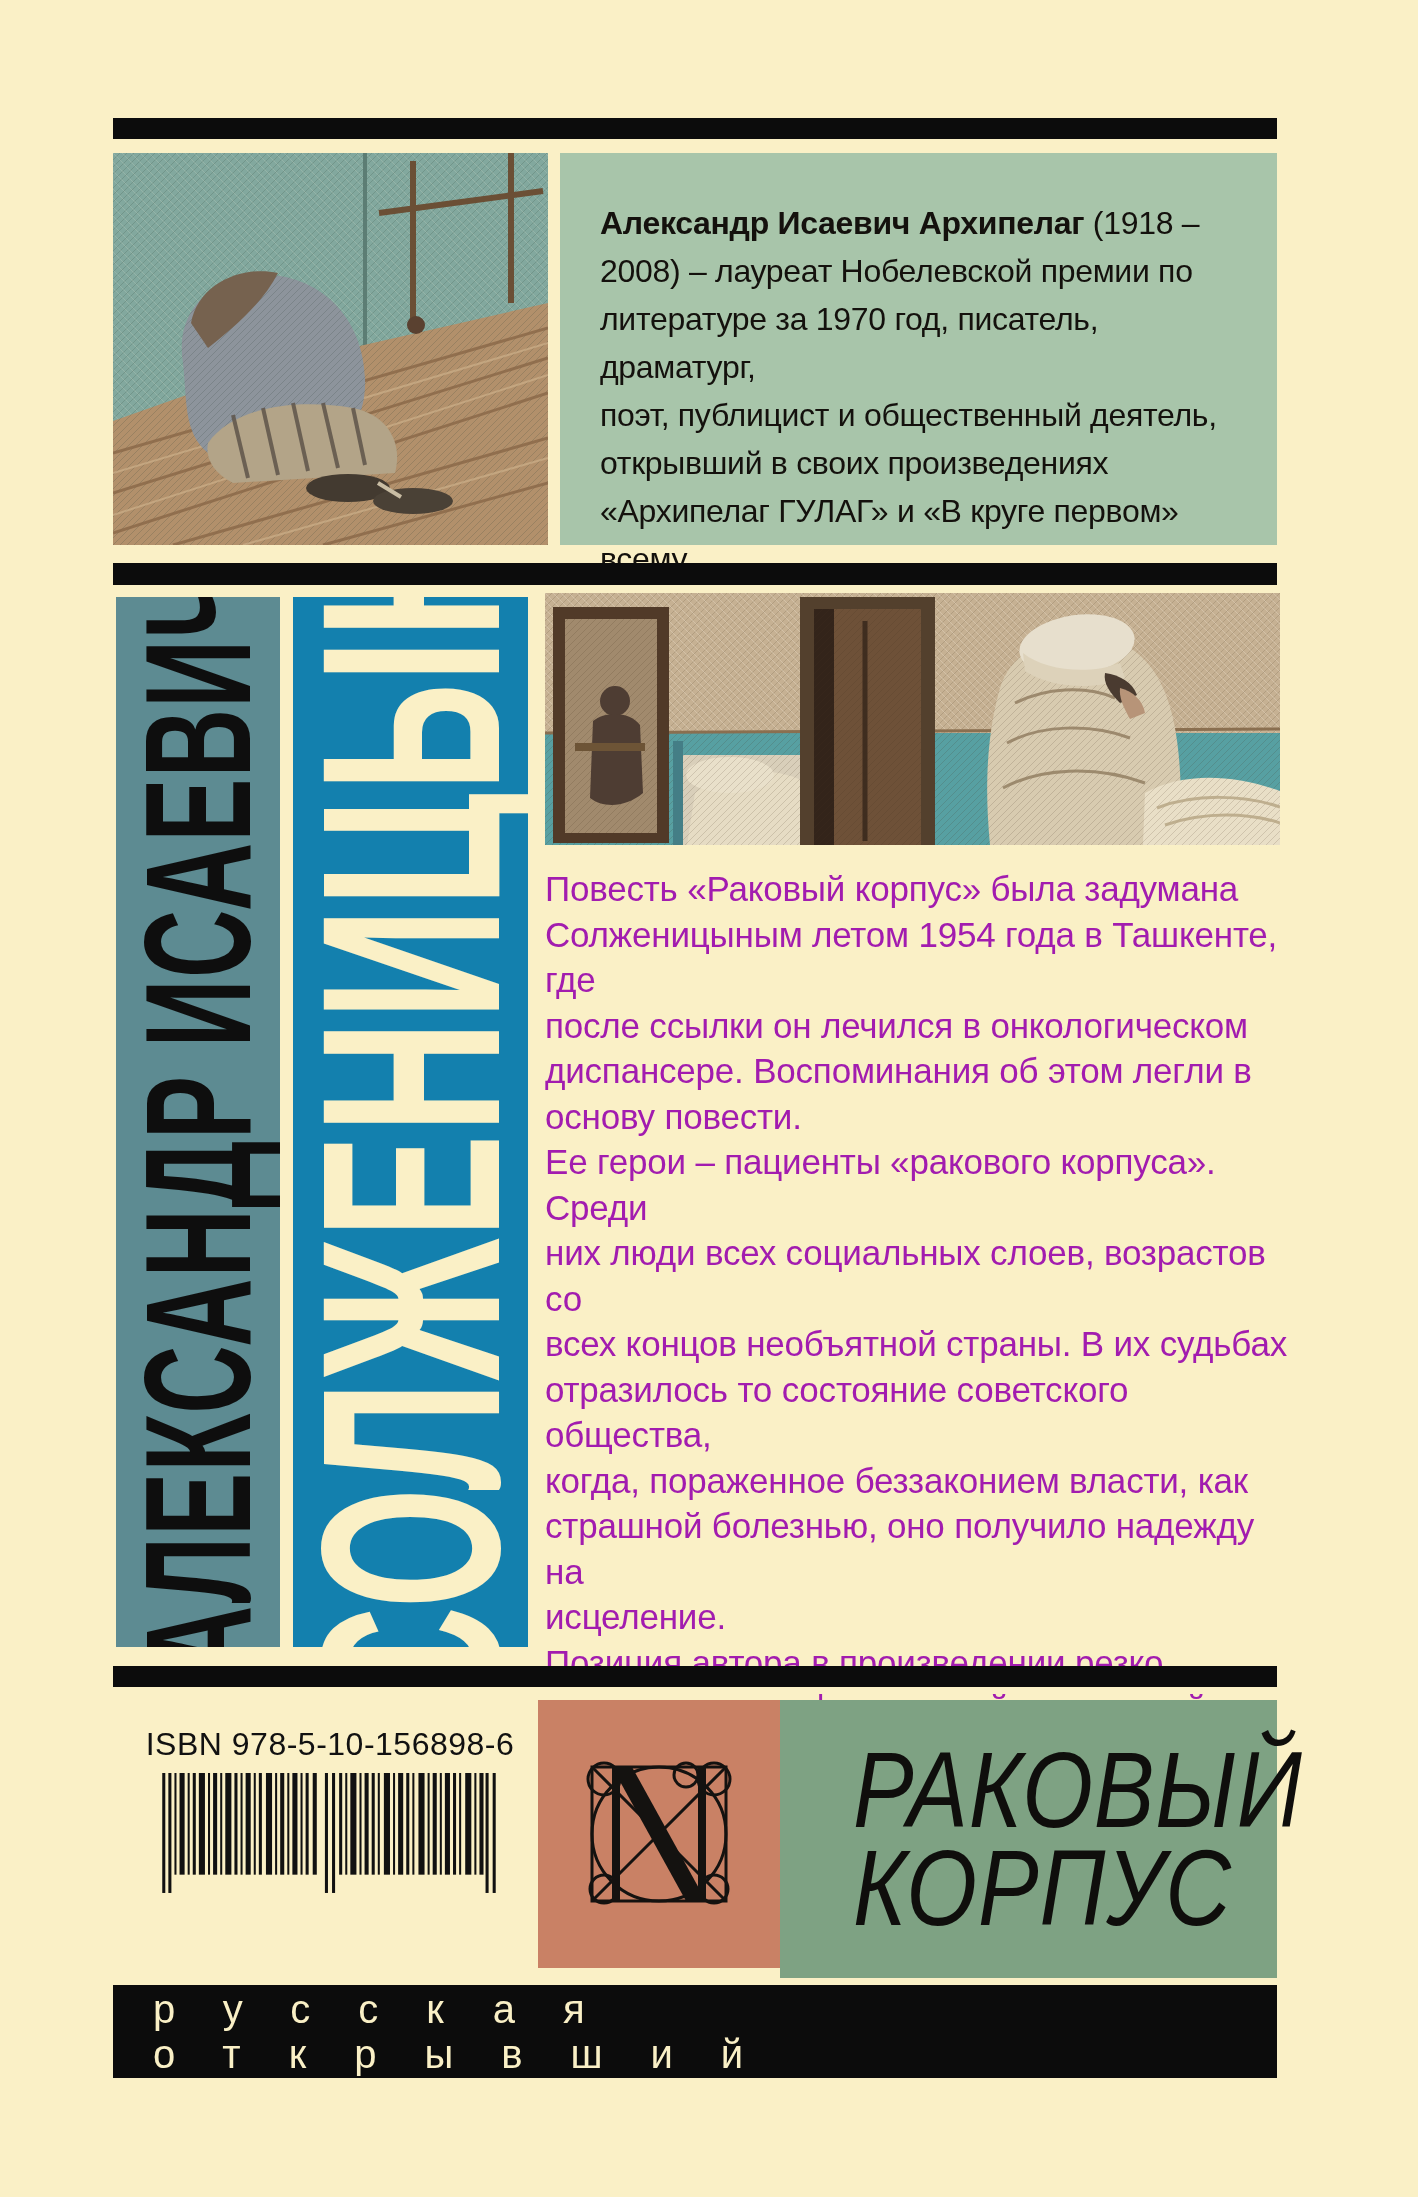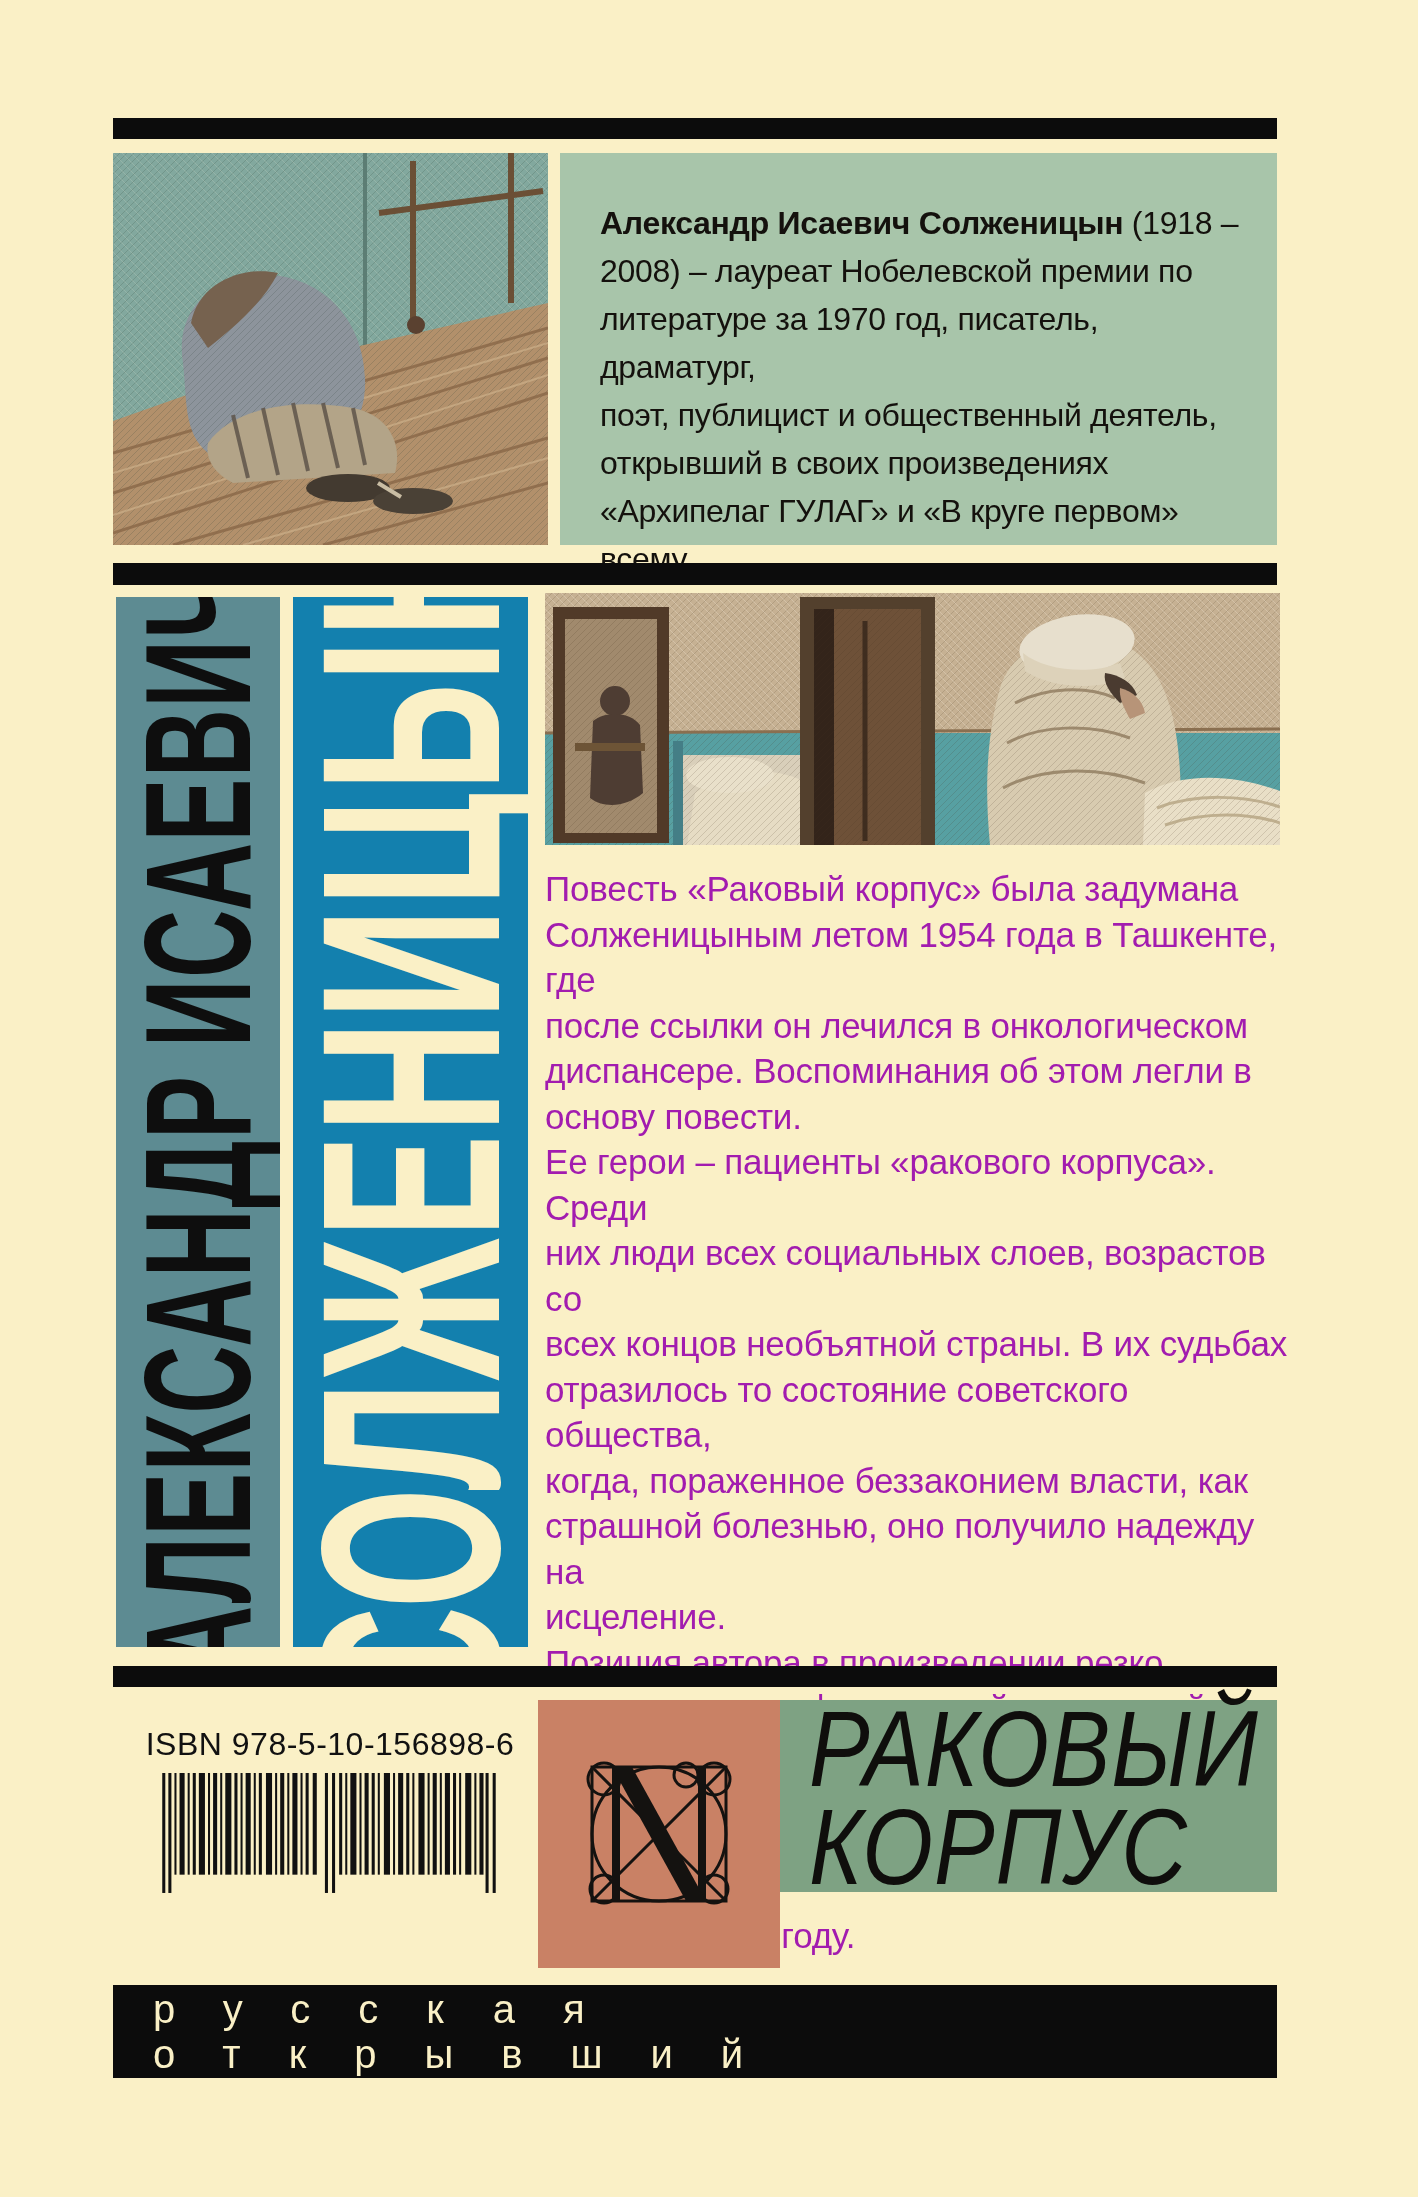--- a/index.html
+++ b/index.html
@@ -36,22 +36,22 @@
   .bar-low{left:113px;top:1666px;width:1164px;height:21px;}
 
   
   .isbn-block{position:absolute;left:140px;top:1726px;width:380px;text-align:center;color:#111;}
   .isbn-label{font-size:32px;letter-spacing:0.5px;}
   .barcode{display:block;margin:10px auto 0 auto;}
   .barcode-digits{font-size:38px;letter-spacing:4px;margin-top:-2px;color:#111;}
 
   .logo-box{position:absolute;left:538px;top:1700px;width:242px;height:268px;background:#C98165;
             display:flex;align-items:center;justify-content:center;}
-  .title-box{position:absolute;left:780px;top:1700px;width:497px;height:192px;background:#7EA283;
-             box-sizing:border-box;display:flex;}
+  .title-box{position:absolute;left:780px;top:1700px;width:497px;height:278px;background:#7EA283;
+             box-sizing:border-box;display:flex;align-items:center;padding-left:44px;}
   .book-title{font-size:107px;line-height:98px;font-style:italic;font-weight:500;color:#0f0e0c;
               padding-left:34px;transform:scaleX(0.85);transform-origin:0 50%;letter-spacing:1px;}
 
   .bar-foot{left:113px;top:1985px;width:1164px;height:93px;display:flex;align-items:center;justify-content:center;}
   .series-text{color:#FAF0C6;font-size:40px;letter-spacing:48px;word-spacing:42px;padding-left:40px;}
 </style>
 </head>
 <body>
 
 <div class="page">
@@ -107,21 +107,21 @@
         <line x1="210" y1="250" x2="225" y2="315"></line>
         <line x1="240" y1="255" x2="252" y2="312"></line>
       </g>
       <ellipse cx="235" cy="335" rx="42" ry="14" fill="#433a30"></ellipse>
       <ellipse cx="300" cy="348" rx="40" ry="13" fill="#4a4136"></ellipse>
       <line x1="265" y1="330" x2="288" y2="344" stroke="#c9bda4" stroke-width="4"></line>
     </svg>
   </div>
 
   <div class="bio-box">
-    <div class="bio-text"><b>Александр Исаевич Солженицын</b><span class="pre"> (1918 –
+    <div class="bio-text"><b>Александр Исаевич Архипелаг</b><span class="pre"> (1918 –
 2008) – лауреат Нобелевской премии по
 литературе за 1970 год, писатель, драматург,
 поэт, публицист и общественный деятель,
 открывший в своих произведениях
 «Архипелаг ГУЛАГ» и «В круге первом» всему
 миру правду об ужасах сталинизма.</span></div>
   </div>
 
   <div class="blackbar bar-mid"></div>
 

